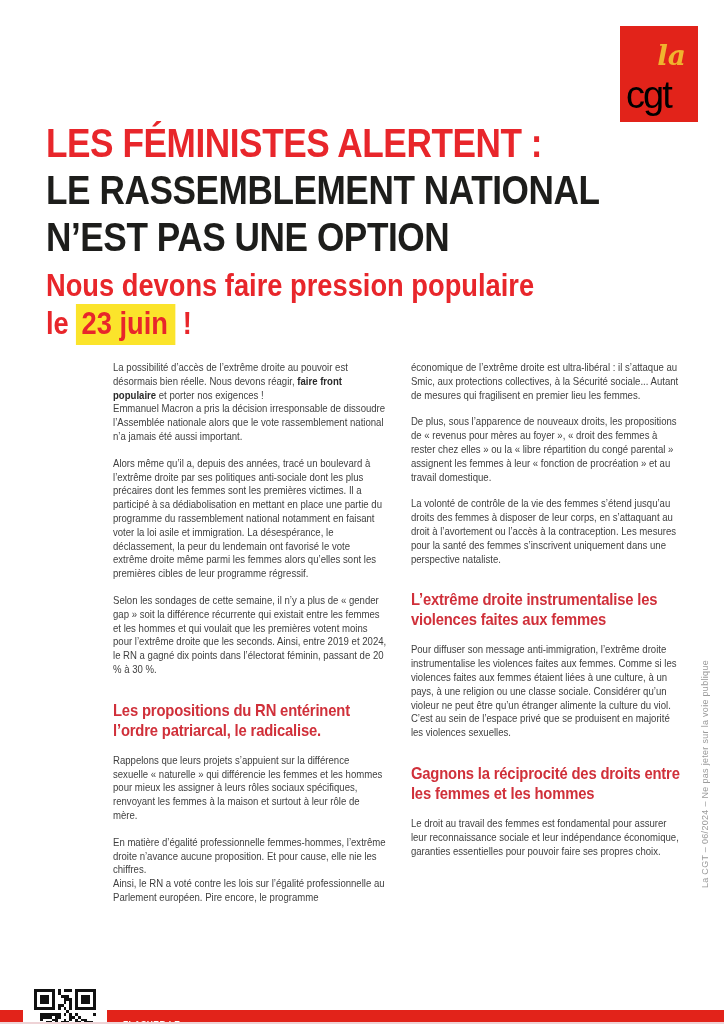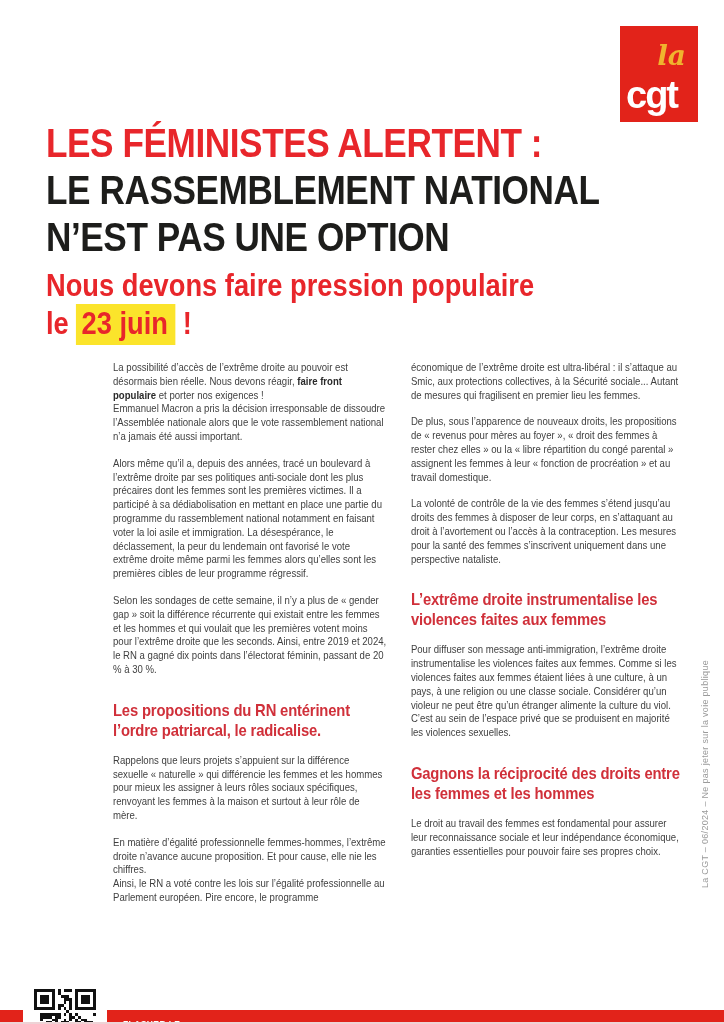--- a/index.html
+++ b/index.html
@@ -7,21 +7,21 @@
     position:relative;width:724px;height:1024px;background:#fff;overflow:hidden;
     font-family:"Liberation Sans",sans-serif;margin:0 auto;
   }
   
   .logo{position:absolute;left:620px;top:26px;width:78px;height:96px;background:var(--red,#e2231a);}
   .logo-la{
     position:absolute;right:12px;top:16px;font-family:"DejaVu Serif",serif;
     font-style:italic;font-weight:bold;color:var(--gold,#f0b32e);font-size:28px;line-height:1;
   }
   .logo-cgt{
-    position:absolute;left:6px;bottom:8px;color:#ffffff;font-weight:bold;
+    position:absolute;left:6px;bottom:8px;color:#000000;font-weight:normal;
     font-size:38px;line-height:1;letter-spacing:-2px;
   }
   
   .title{position:absolute;left:46px;top:120px;transform:scaleX(0.88);transform-origin:0 0;white-space:nowrap;}
   .t-big{font-size:40px;line-height:47px;font-weight:bold;letter-spacing:-0.5px;}
   .t-red{color:var(--title-red,#e8262b);}
   .t-black{color:var(--title-black,#1d1d1b);}
   .t-sub{font-size:31px;line-height:38px;font-weight:bold;color:var(--title-red,#e8262b);}
   .t-sub.first{margin-top:6px;}
   .hl{background:var(--yellow,#fbe42b);padding:2px 8px 4px 6px;}

